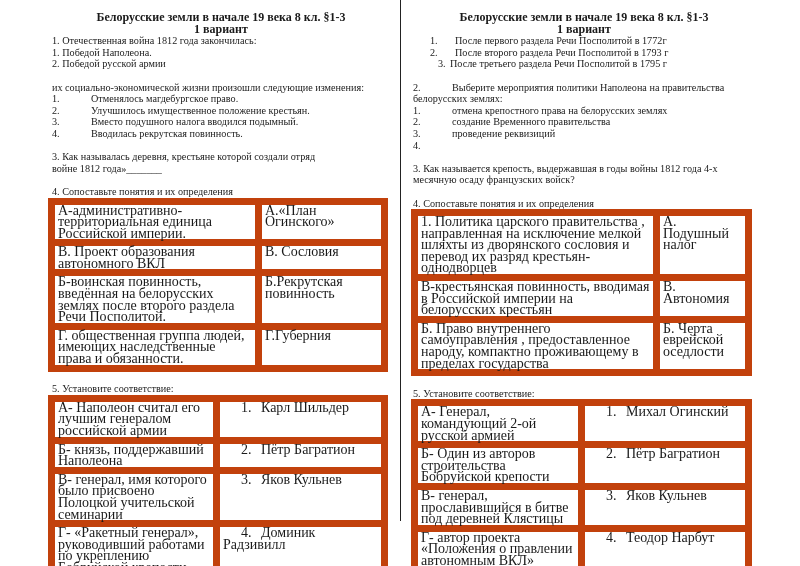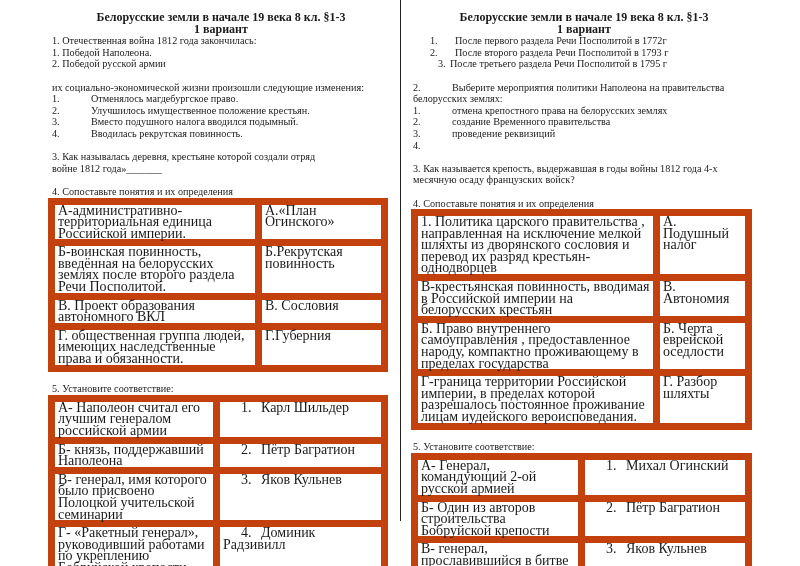--- a/index.html
+++ b/index.html
@@ -69,26 +69,26 @@
       <colgroup>
           <col style="width:207px">
           <col>
         </colgroup>
       <tbody>
           <tr>
             <td>А-административно-территориальная единица Российской империи.</td>
             <td> А.«План Огинского»</td>
           </tr>
       <tr>
+            <td> В. Проект образования автономного ВКЛ</td>
+            <td> В. Сословия</td>
+          </tr>
+      <tr>
             <td>Б-воинская повинность, введённая на белорусских землях после второго раздела Речи Посполитой.</td>
             <td>Б.Рекрутская повинность</td>
-          </tr>
-      <tr>
-            <td> В. Проект образования автономного ВКЛ</td>
-            <td> В. Сословия</td>
           </tr>
       <tr>
             <td> Г. общественная группа людей, имеющих наследственные права и обязанности.</td>
             <td>Г.Губерния</td>
           </tr>
     </tbody>
       </table>
   </div>
   <div class="gap"></div>
 
@@ -184,24 +184,20 @@
             <td>А. Подушный налог</td>
           </tr>
       <tr>
             <td>В-крестьянская повинность, вводимая в Российской империи на белорусских крестьян</td>
             <td> В. Автономия</td>
           </tr>
       <tr>
             <td> Б. Право внутреннего самоуправления , предоставленное народу, компактно проживающему в пределах государства</td>
             <td> Б. Черта еврейской оседлости</td>
           </tr>
-      <tr>
-            <td>Г-граница территории Российской империи, в пределах которой разрешалось постоянное проживание лицам иудейского вероисповедания.</td>
-            <td>  Г. Разбор шляхты</td>
-          </tr>
     </tbody>
       </table>
   </div>
   <div class="gap"></div>
 
   <div style="margin-left:-2px;width:341px;">
     <p class="p" style="padding-left:2px;">5. Установите соответствие:</p>
     <table class="q">
       <colgroup>
           <col style="width:167px">

